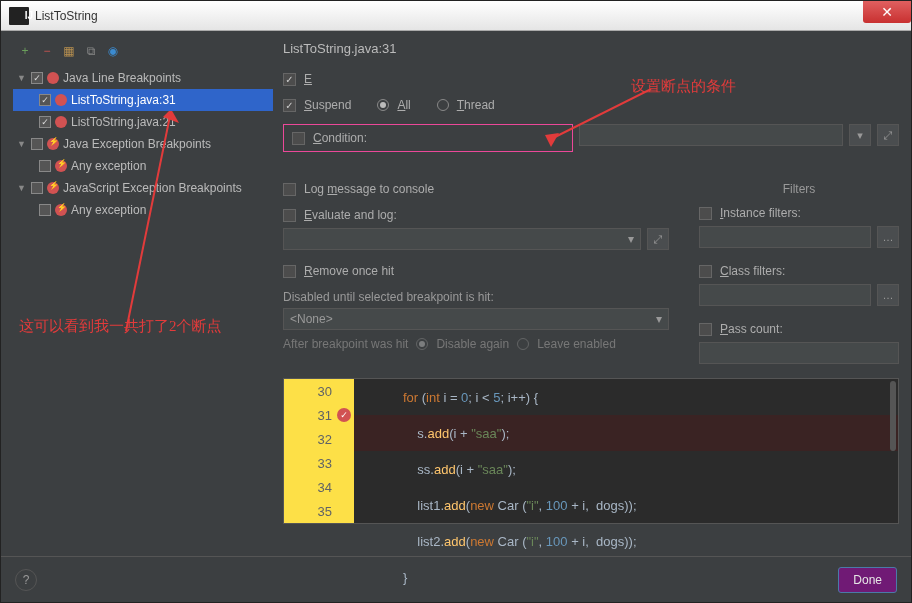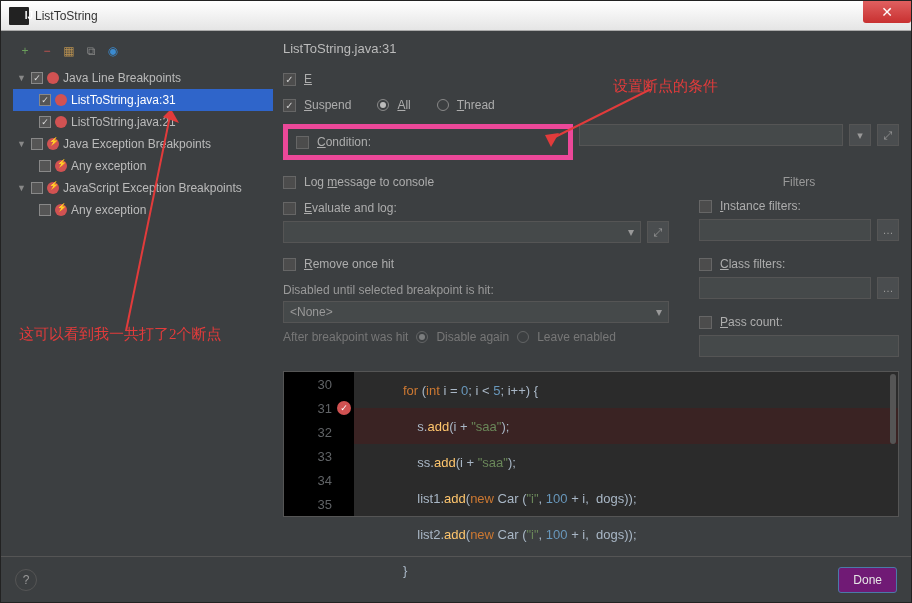--- a/index.html
+++ b/index.html
@@ -25,31 +25,31 @@
 .bp-dot.lightning { background: #d15252; position:relative;}
 .bp-dot.lightning::after{content:"⚡";position:absolute;font-size:8px;left:2px;top:-1px;color:#ffb;}
 .right-pane { flex: 1; display: flex; flex-direction: column; color: #adadad; font-size: 12px; position: relative;}
 .bp-title { color: #bbb; font-size: 13px; margin-bottom: 10px; }
 .opt-row { display: flex; align-items: center; height: 26px; gap: 8px; }
 .cbox { width: 13px; height: 13px; border: 1px solid #666; background: #4c4c4c; display:inline-flex;align-items:center;justify-content:center;}
 .cbox.checked::after{content:"✓";color:#ccc;font-size:10px;}
 .und { text-decoration: underline; }
 .radio { width: 12px; height: 12px; border: 1px solid #888; border-radius: 50%; display:inline-flex;align-items:center;justify-content:center;}
 .radio.sel::after{content:"";width:6px;height:6px;background:#bbb;border-radius:50%;}
-.cond-group { border: 5px solid #ec4899; padding: 6px 8px; margin: 6px 0 9px 0; display:flex;align-items:center;gap:8px;}
+.cond-group { border: 1px solid #ec4899; padding: 6px 8px; margin: 6px 0 24px 0; display:flex;align-items:center;gap:8px;}
 .textfield { background: #45494a; border: 1px solid #555; height: 22px; color: #ccc; font-size:12px; padding:0 4px;}
 .dropdown { background: #45494a; border: 1px solid #555; height: 22px; display:flex;align-items:center;justify-content:space-between;padding:0 6px;color:#999;}
 .small-btn { width: 22px; height: 22px; background: #4a4d4f; border: 1px solid #555; color:#999;display:flex;align-items:center;justify-content:center;font-size:11px;}
 .two-col { display: flex; gap: 30px; }
 .col-l { flex: 1; }
 .col-r { width: 200px; }
 .section-label { color: #999; font-size: 12px; margin: 6px 0 4px 0;}
 .filters-hdr { text-align:center; }
 .code-area { margin-top: 14px; border: 1px solid #555; background: #2b2b2b; height: 146px; display:flex; font-family: Consolas, monospace; font-size: 13px; position: relative;}
-.gutter { width: 70px; background: #000000; color: #606366; }
+.gutter { width: 70px; background: #fde047; color: #606366; }
 .gutter-row { height: 24px; display:flex;align-items:center;justify-content:flex-end;padding-right:22px;position:relative;}
 .gutter-bp { position:absolute; right:3px; top:5px; width:14px;height:14px;background:#d15252;border-radius:50%;display:flex;align-items:center;justify-content:center;color:#fff;font-size:9px;}
 .code-lines { flex:1; }
 .code-row { height:36px; display:flex;align-items:center; padding-left: 20px; white-space:pre;}
 .code-row.bp-line { background: #3a2323; }
 .kw { color: #cc7832; }
 .fn { color: #ffc66d; }
 .num { color: #6897bb; }
 .str { color: #6a8759; }
 .ident { color: #a9b7c6; }
@@ -232,22 +232,22 @@
         <div class="scroll-handle"></div>
       </div>
     </div>
   </div>
 
   <div class="footer">
     <div class="help-icon">?</div>
     <div class="done-btn">Done</div>
   </div>
 
-  <div class="anno" style="left:18px;top:324px">这可以看到我一共打了2个断点</div>
-  <div class="anno" style="left:612px;top:76px">设置断点的条件</div>
+  <div class="anno" style="left:18px;top:316px">这可以看到我一共打了2个断点</div>
+  <div class="anno" style="left:630px;top:76px">设置断点的条件</div>
   <svg class="arrow" style="left:120px;top:110px" width="60" height="230">
       <line x1="50" y1="0" x2="5" y2="220" stroke="#e23b3b" stroke-width="2"></line>
       <polygon points="42,0 58,6 50,-8" fill="#e23b3b" transform="translate(0,6)"></polygon>
     </svg>
   <svg class="arrow" style="left:540px;top:88px" width="120" height="70">
       <line x1="110" y1="0" x2="10" y2="50" stroke="#e23b3b" stroke-width="2"></line>
       <polygon points="4,46 18,44 10,58" fill="#e23b3b"></polygon>
     </svg>
 </div>
 

